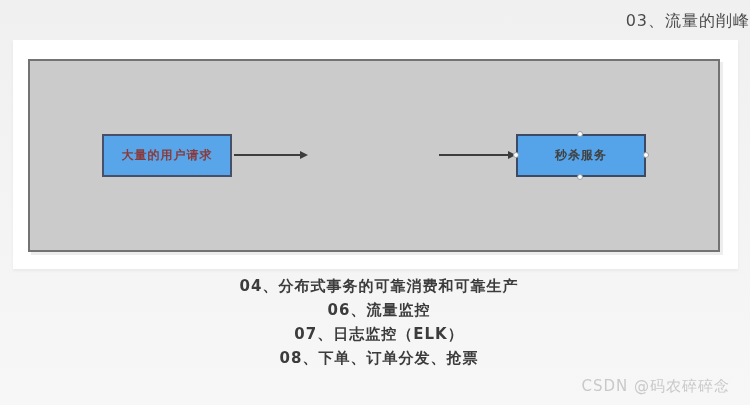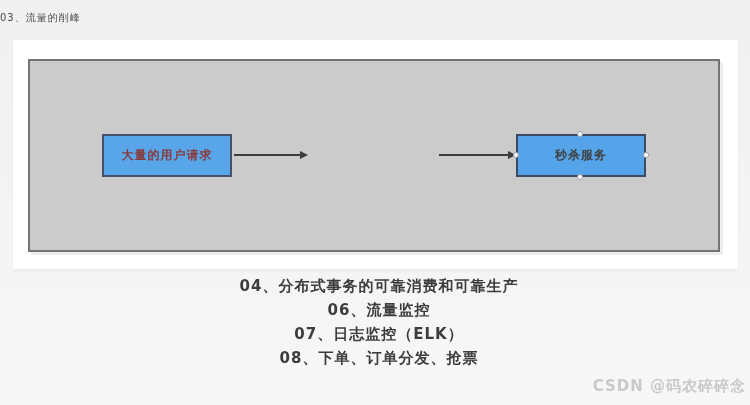--- a/index.html
+++ b/index.html
@@ -4,21 +4,21 @@
 <style>
   * { margin:0; padding:0; box-sizing:border-box; }
   html,body { width:750px; height:405px; }
   .page {
     position:relative; width:750px; height:405px; overflow:hidden;
     background:linear-gradient(#f0f0f0, #f7f7f7);
     font-family:"DejaVu Sans", "Liberation Sans", sans-serif;
   }
   .title {
     position:absolute; top:11px; left:0; width:100%;
-    text-align:left; font-size:10px; color:#4b4b4b; letter-spacing:1px;
+    text-align:right; font-size:16px; color:#4b4b4b; letter-spacing:1px;
   }
   .frame {
     position:absolute; left:13px; top:40px; width:725px; height:229px;
     background:#ffffff; box-shadow:0 2px 3px rgba(0,0,0,0.05);
   }
   .canvas {
     position:absolute; left:15px; top:19px; width:692px; height:193px;
     background:#cbcbcb; border:2px solid #737373;
     box-shadow:3px 3px 0 rgba(0,0,0,0.07);
   }
@@ -46,22 +46,22 @@
   .handle-top    { left:50%; top:-5px;  margin-left:-4px; }
   .handle-bottom { left:50%; bottom:-5px; margin-left:-4px; }
   .handle-left   { top:50%; left:-5px;  margin-top:-4px; }
   .handle-right  { top:50%; right:-5px; margin-top:-4px; }
   .notes {
     position:absolute; left:4px; top:274px; width:100%;
     text-align:center; font-size:15px; color:#3c3c3c;font-weight:bold;
   }
   .note { height:24px; line-height:24px; letter-spacing:1px; }
   .watermark {
-    position:absolute; right:4px; top:377px;
-    font-size:15px; color:#c9c9c9; letter-spacing:1px;font-weight:bold;
+    position:absolute; right:20px; top:377px;
+    font-size:15px; color:#c9c9c9; letter-spacing:1px;
   }
 </style>
 </head>
 <body>
 
 <div class="page">
 
   <div class="title">03、流量的削峰</div>
 
   <div class="frame">

